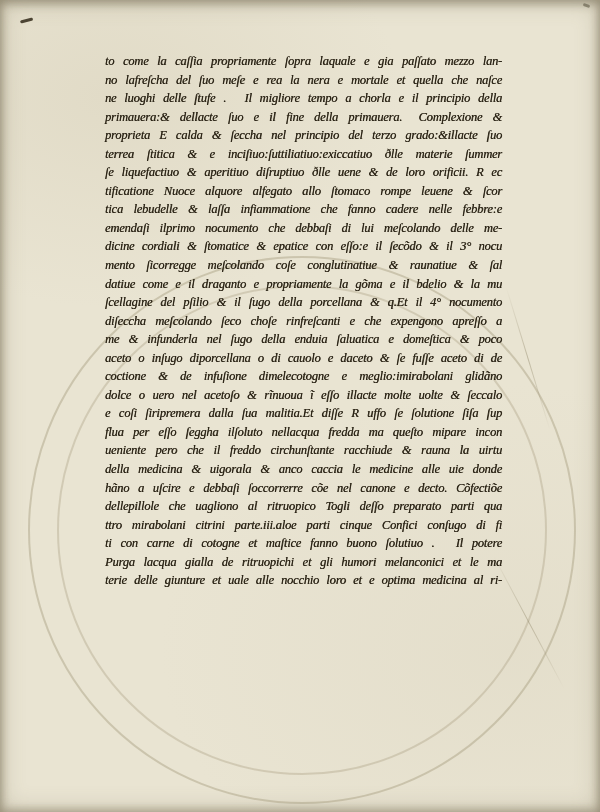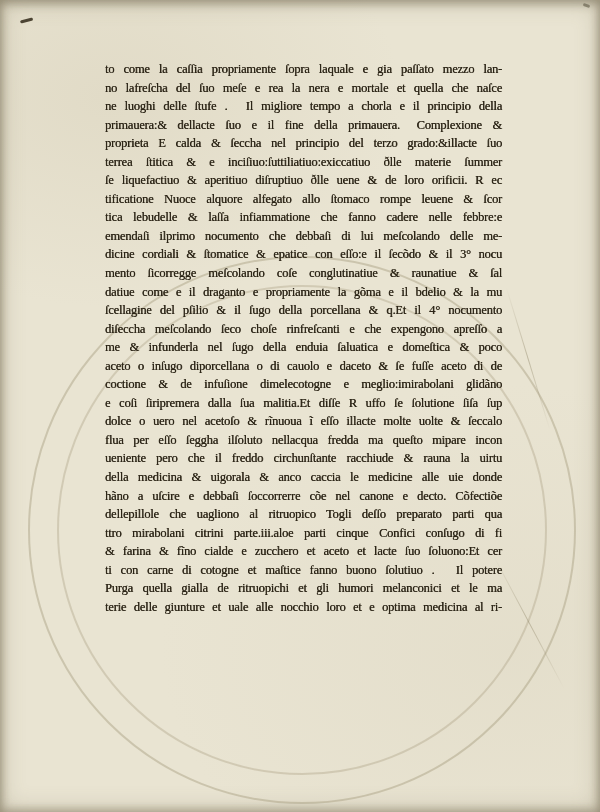--- a/index.html
+++ b/index.html
@@ -62,24 +62,25 @@
   }
   .speck-2 {
     left: 583px; top: 4px;
     width: 7px; height: 3px;
     background: rgba(95, 88, 70, 0.6);
     transform: rotate(20deg);
   }
   .text-block {
     position: absolute;
     left: 105px;
-    top: 60px;
+    top: 52px;
     width: 397px;
     z-index: 2;
     color: #2b2416;
+    font-style: italic;
   }
   .line {
     font-size: 12.5px;
     line-height: 18.55px;
     letter-spacing: -0.2px;
     text-align: justify;
     text-align-last: justify;
     white-space: nowrap;
     text-shadow: 0.3px 0 0 rgba(43, 36, 22, 0.85);
   }
@@ -110,27 +111,26 @@
       <div class="line">tica lebudelle &amp; laſſa infiammatione che fanno cadere  nelle febbre:e</div>
       <div class="line">emendaſi ilprimo nocumento che debbaſi di lui meſcolando delle  me-</div>
       <div class="line">dicine cordiali &amp; ſtomatice &amp; epatice con eſſo:e il ſecõdo &amp; il 3°  nocu</div>
       <div class="line">mento ſicorregge  meſcolando coſe conglutinatiue &amp; raunatiue &amp;  ſal</div>
       <div class="line">datiue come e il draganto e propriamente la gõma e il bdelio &amp; la mu</div>
       <div class="line">ſcellagine del pſilio &amp; il ſugo della porcellana &amp; q.Et il 4°  nocumento</div>
       <div class="line">diſeccha meſcolando ſeco choſe rinfreſcanti e che expengono apreſſo  a</div>
       <div class="line">me &amp; infunderla nel ſugo  della enduia ſaluatica e domeſtica &amp;  poco</div>
       <div class="line">aceto o inſugo diporcellana o di cauolo e daceto &amp; ſe fuſſe aceto di de</div>
       <div class="line">coctione &amp; de infuſione dimelecotogne e meglio:imirabolani glidãno</div>
+      <div class="line">dolce o uero nel acetoſo &amp; rĩnuoua ĩ eſſo illacte molte  uolte &amp; ſeccalo</div>
       <div class="line">e coſi ſiripremera dalla ſua malitia.Et diſſe R uffo ſe ſolutione ſiſa ſup</div>
-      <div class="line">dolce o uero nel acetoſo &amp; rĩnuoua ĩ eſſo illacte molte  uolte &amp; ſeccalo</div>
       <div class="line">flua per eſſo ſeggha ilſoluto nellacqua fredda ma queſto mipare incon</div>
       <div class="line">ueniente pero che il freddo circhunſtante racchiude &amp; rauna la uirtu</div>
       <div class="line">della medicina &amp; uigorala &amp; anco caccia  le medicine alle uie  donde</div>
       <div class="line">hãno a uſcire e debbaſi ſoccorrerre cõe nel canone e decto. Cõfectiõe</div>
       <div class="line">dellepillole che uagliono al ritruopico Togli deſſo preparato parti qua</div>
       <div class="line">ttro mirabolani citrini parte.iii.aloe parti cinque Confici conſugo di fi</div>
-      <div class="line">&amp; farina &amp; fĩno cialde e zucchero et aceto et lacte ſuo ſoluono:Et cer</div>
       <div class="line">ti con carne di cotogne et maſtice  fanno buono ſolutiuo .  Il potere</div>
-      <div class="line">Purga quella gialla de ritruopichi et gli humori melanconici et le ma</div>
+      <div class="line">Purga lacqua gialla de ritruopichi et gli humori melanconici et le ma</div>
       <div class="line">terie delle giunture et uale alle nocchio loro et e optima medicina al ri-</div>
     </div>
 
 </div>
 
 </body></html>

